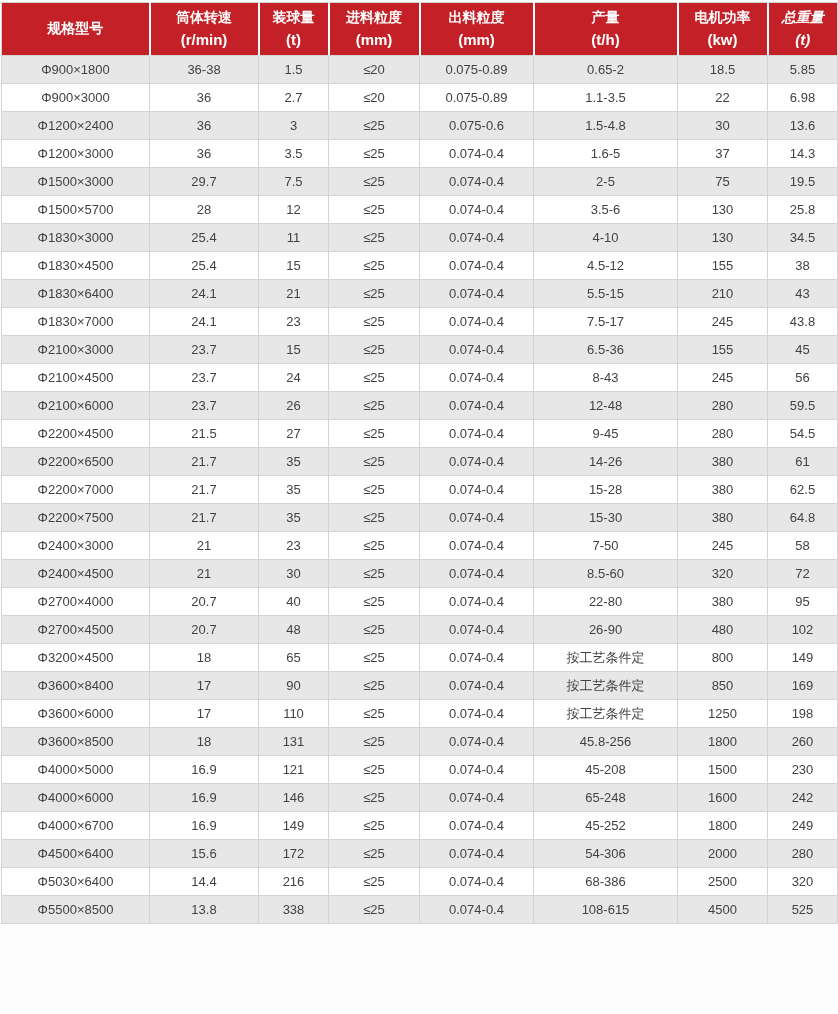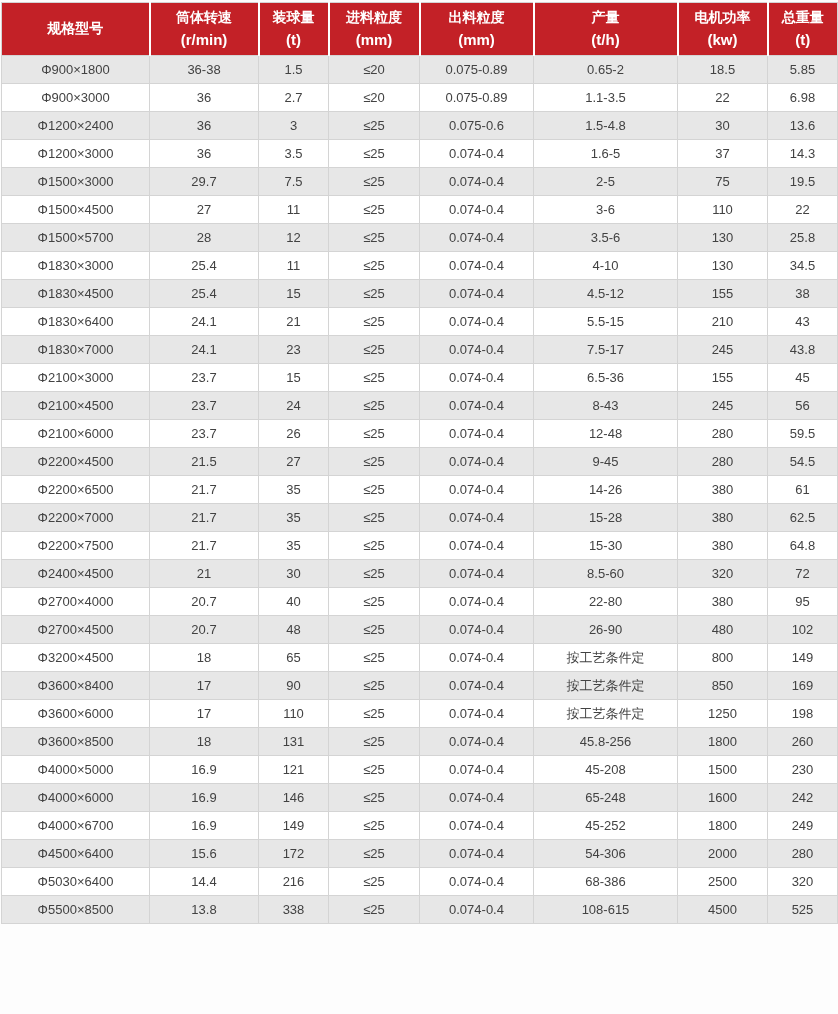--- a/index.html
+++ b/index.html
@@ -42,21 +42,21 @@
     color:var(--header-text);
     height:53px;
     font-size:14px;
     font-weight:bold;
     text-align:center;
     vertical-align:middle;
     padding:2px 0;
     border-right:2px solid #ffffff;
     line-height:1.55;
   }
-  thead th:last-child{border-right:none;}
+  thead th:last-child{border-right:none;font-style:italic;}
   thead .h-unit{
     font-size:15px;
     font-weight:bold;
   }
 
   tbody td{
     height:28px;
     text-align:center;
     vertical-align:middle;
     font-size:13px;
@@ -164,30 +164,20 @@
           <td>Φ1500×3000</td>
           <td>29.7</td>
           <td>7.5</td>
           <td>≤25</td>
           <td>0.074-0.4</td>
           <td>2-5</td>
           <td>75</td>
           <td>19.5</td>
         </tr>
         <tr>
-          <td>Φ1500×4500</td>
-          <td>27</td>
-          <td>11</td>
-          <td>≤25</td>
-          <td>0.074-0.4</td>
-          <td>3-6</td>
-          <td>110</td>
-          <td>22</td>
-        </tr>
-        <tr>
           <td>Φ1500×5700</td>
           <td>28</td>
           <td>12</td>
           <td>≤25</td>
           <td>0.074-0.4</td>
           <td>3.5-6</td>
           <td>130</td>
           <td>25.8</td>
         </tr>
         <tr>
@@ -292,20 +282,30 @@
         </tr>
         <tr>
           <td>Φ2200×7500</td>
           <td>21.7</td>
           <td>35</td>
           <td>≤25</td>
           <td>0.074-0.4</td>
           <td>15-30</td>
           <td>380</td>
           <td>64.8</td>
+        </tr>
+        <tr>
+          <td>Φ2400×3000</td>
+          <td>21</td>
+          <td>23</td>
+          <td>≤25</td>
+          <td>0.074-0.4</td>
+          <td>7-50</td>
+          <td>245</td>
+          <td>58</td>
         </tr>
         <tr>
           <td>Φ2400×4500</td>
           <td>21</td>
           <td>30</td>
           <td>≤25</td>
           <td>0.074-0.4</td>
           <td>8.5-60</td>
           <td>320</td>
           <td>72</td>

